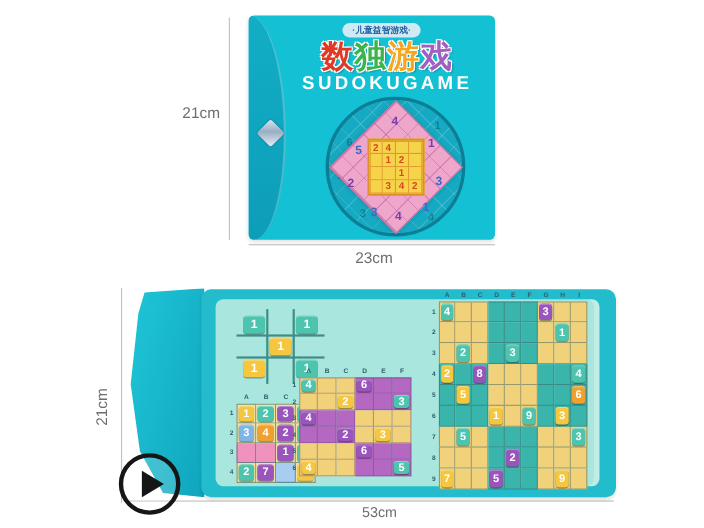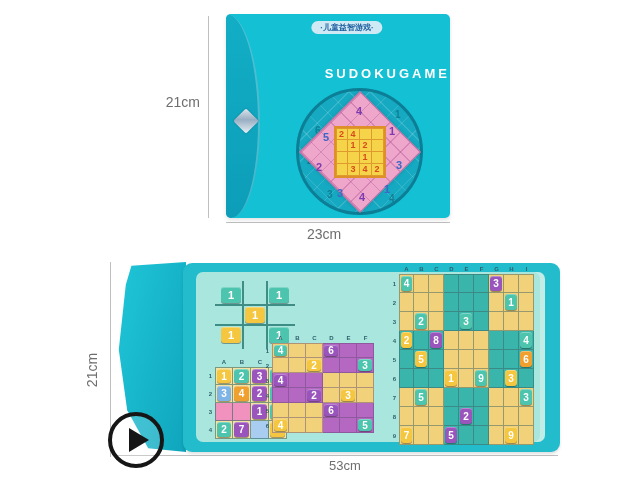--- a/index.html
+++ b/index.html
@@ -5,41 +5,41 @@
   html,body{margin:0;padding:0;background:#ffffff;}
   #stage{position:relative;width:640px;height:480px;background:#ffffff;overflow:hidden;
          font-family:"Liberation Sans", sans-serif;}
   .lbl{position:absolute;font-size:14px;color:#6e6e6e;}
   .mline{position:absolute;background:#bfbfbf;}
 
   
   #lblTopH{left:148px;top:94px;width:52px;text-align:right;}
   #vlTop{left:208px;top:16px;width:1px;height:202px;}
   #hlTop{left:226px;top:222px;width:224px;height:1px;}
-  #lblTopW{left:284px;top:226px;width:80px;text-align:center;}
+  #lblTopW{left:300px;top:226px;width:80px;text-align:center;}
 
   
   #box{position:absolute;left:226px;top:14px;width:224px;height:204px;background:#13c0d4;
        border-radius:5px;overflow:hidden;box-shadow:0 2px 4px rgba(0,0,0,.12);}
   #flap{position:absolute;left:0;top:0;width:32px;height:100%;
         background:linear-gradient(180deg,#12aec6,#0d9db8);
         border-top-right-radius:46px 150px;border-bottom-right-radius:40px 130px;
         border-right:2px solid rgba(255,255,255,.25);}
   #sticker{position:absolute;left:11px;top:98px;width:18px;height:18px;transform:rotate(45deg);
         background:linear-gradient(135deg,#dfe7ee,#98aec2 45%,#e9f1f6);border-radius:2px;
         box-shadow:0 0 2px rgba(0,0,0,.3);}
   #banner{position:absolute;left:54%;top:7px;transform:translateX(-50%);background:#cfeaf4;
         color:#1c5c9e;font-size:8px;line-height:13px;padding:0 9px;border-radius:8px;
         white-space:nowrap;font-weight:bold;}
   #title{position:absolute;left:0;right:0;top:18px;padding-left:28px;text-align:center;
         font-size:29px;font-weight:bold;letter-spacing:1px;}
   #title span{text-shadow:-1px -1px 0 #fff,1px -1px 0 #fff,-1px 1px 0 #fff,1px 1px 0 #fff,
         2px 2px 1px rgba(40,40,40,.25);}
-  #subtitle{position:absolute;left:28px;right:0;top:52px;text-align:right;color:#ffffff;
-        font-weight:bold;font-size:13px;letter-spacing:3px;}
+  #subtitle{position:absolute;left:28px;right:0;top:52px;text-align:center;color:#ffffff;
+        font-weight:bold;font-size:17px;letter-spacing:3px;}
   #circle{position:absolute;left:70px;top:74px;width:127px;height:127px;border-radius:50%;
         box-sizing:border-box;border:3px solid #0c7e96;background-color:#16a9c2;
         background-image:
           repeating-linear-gradient(45deg, rgba(255,255,255,.14) 0 1px, transparent 1px 15px),
           repeating-linear-gradient(-45deg, rgba(255,255,255,.14) 0 1px, transparent 1px 15px);}
   #circleNums{position:absolute;inset:0;z-index:1;}
   #circleNums .sc{position:absolute;font-size:10px;font-weight:bold;color:rgba(8,86,104,.5);}
   #circleNums .sc0{left:16px;top:34px;} #circleNums .sc1{left:96px;top:18px;}
   #circleNums .sc2{left:8px;top:64px;}  #circleNums .sc3{left:106px;top:60px;}
   #circleNums .sc4{left:28px;top:98px;} #circleNums .sc5{left:90px;top:102px;}
@@ -120,20 +120,21 @@
 
   <div class="lbl" id="lblTopH">21cm</div>
   <div class="mline" id="vlTop"></div>
   <div class="mline" id="hlTop"></div>
   <div class="lbl" id="lblTopW">23cm</div>
 
   <div id="box">
     <div id="flap"></div>
     <div id="sticker"></div>
     <div id="banner">·儿童益智游戏·</div>
+    <div id="title"><span style="color: rgb(224, 58, 38);">数</span><span style="color: rgb(59, 180, 74);">独</span><span style="color: rgb(246, 165, 31);">游</span><span style="color: rgb(162, 95, 194);">戏</span></div>
     <div id="subtitle">SUDOKUGAME</div>
     <div id="circle">
       <div id="circleNums">
           <span class="sc sc0">6</span>
           <span class="sc sc1">1</span>
           <span class="sc sc2">2</span>
           <span class="sc sc3">5</span>
           <span class="sc sc4">3</span>
           <span class="sc sc5">4</span>
         </div>

